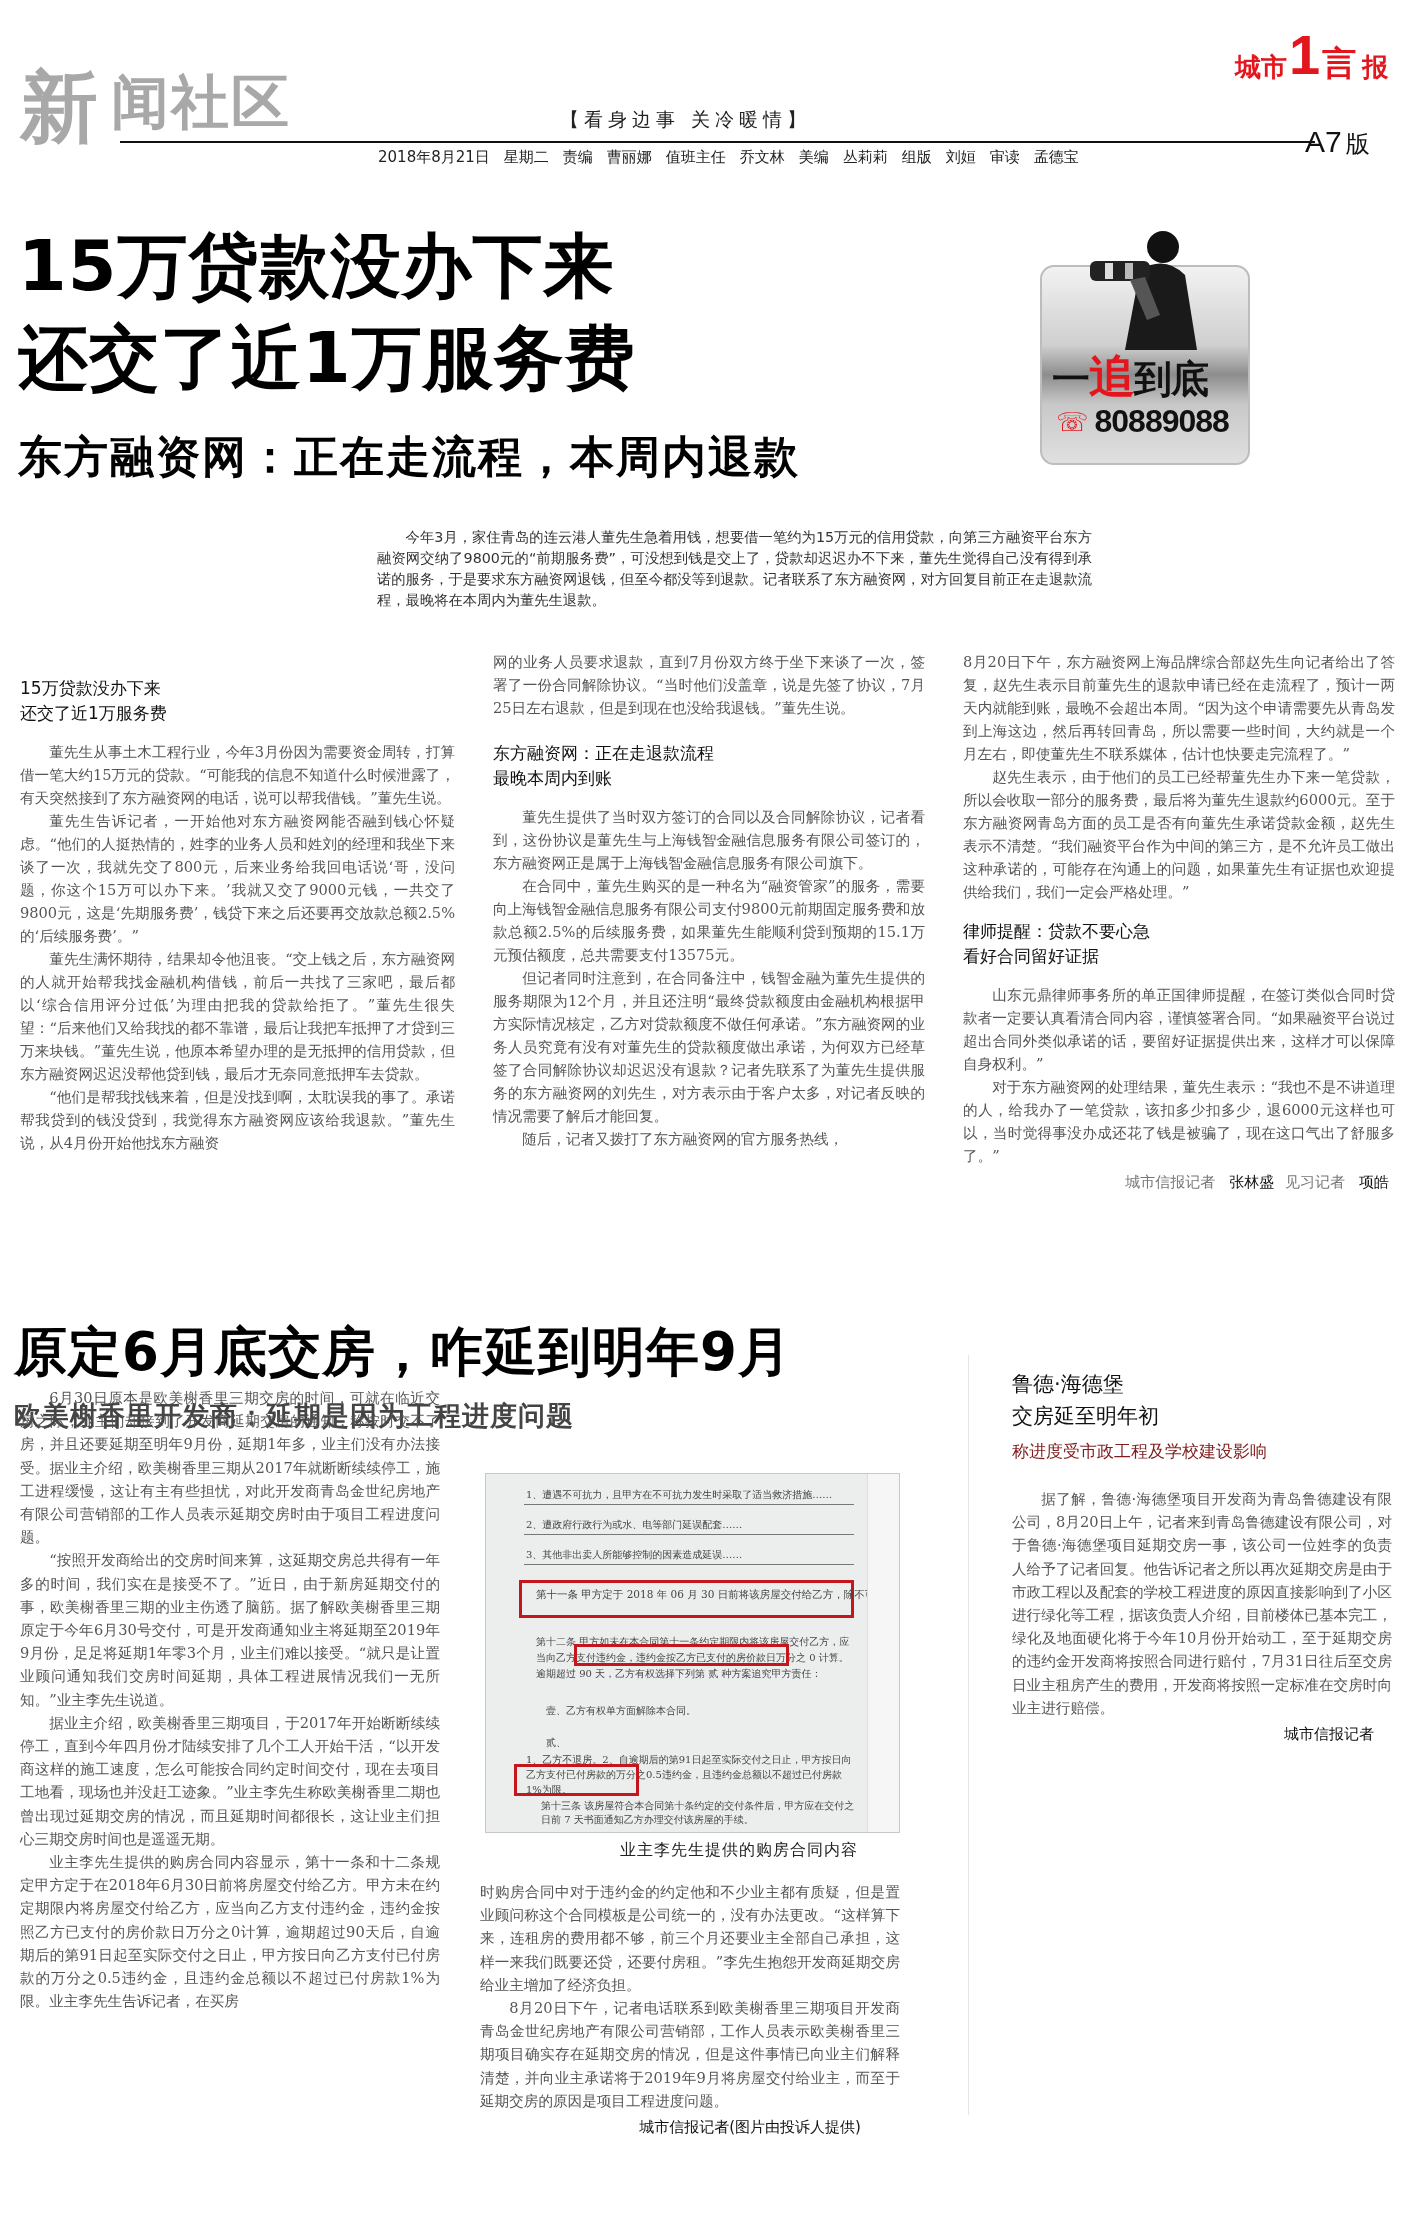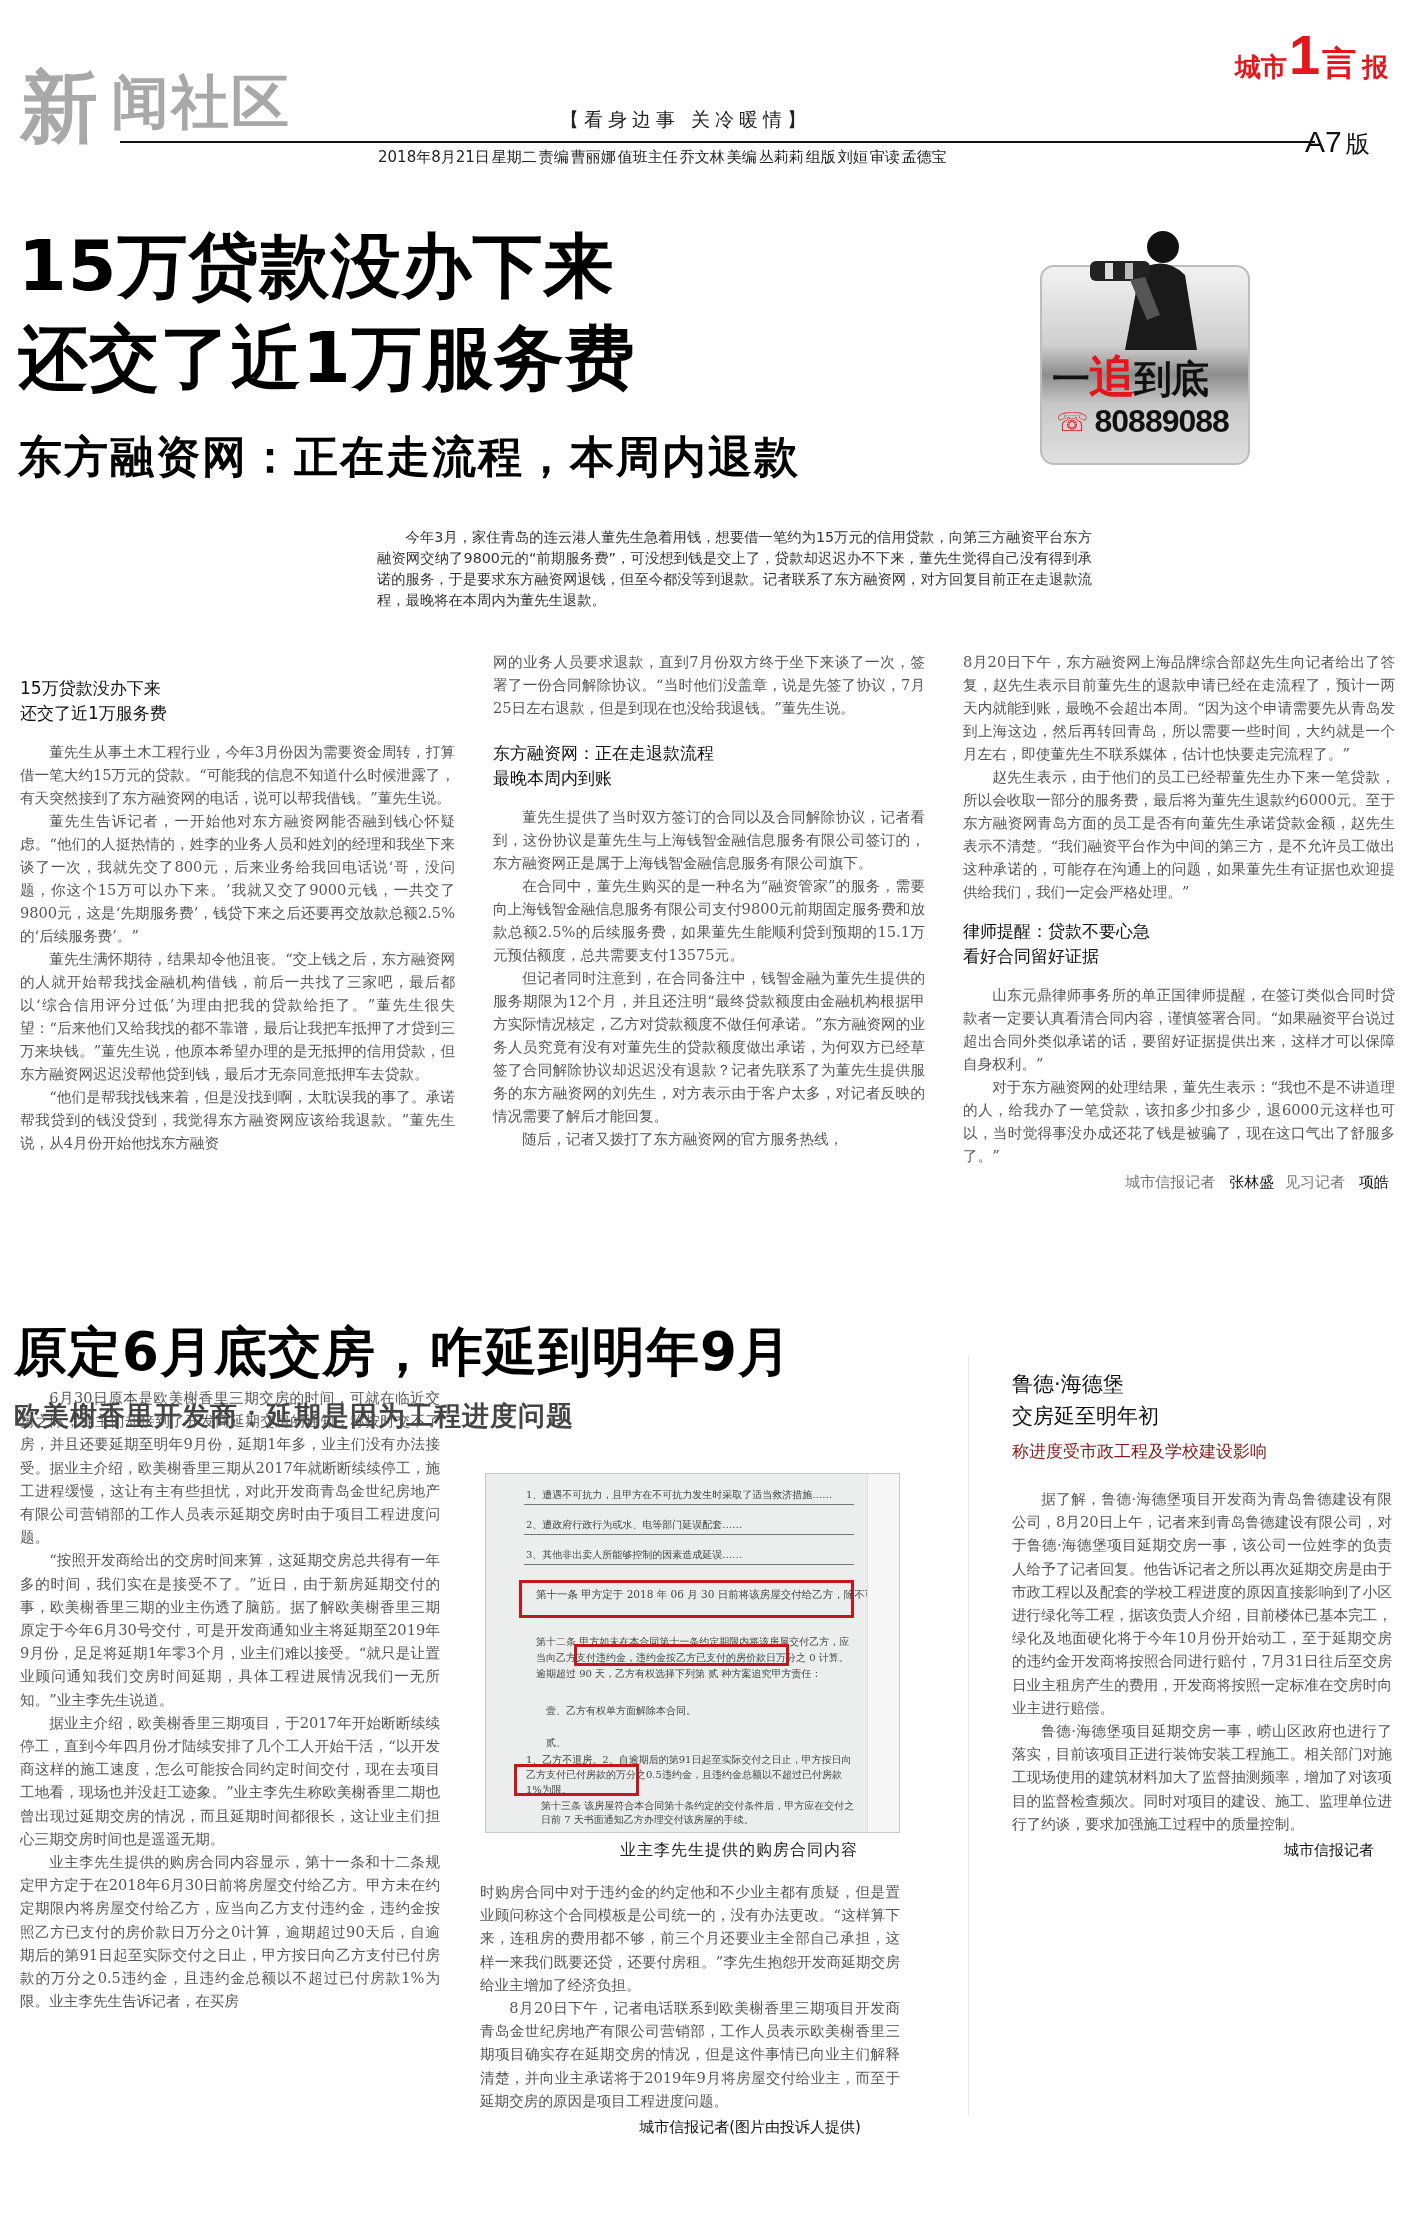--- a/index.html
+++ b/index.html
@@ -6,21 +6,21 @@
   html, body { width: 1413px; height: 2223px; background: #ffffff; overflow: hidden; }
   body { position: relative; font-family: "DejaVu Sans", sans-serif; color: #1a1a1a; }
 
   
   .masthead { position: absolute; left: 0; top: 0; width: 1413px; height: 175px; }
   .section-logo { position: absolute; left: 20px; top: 68px; display: flex; align-items: flex-end; }
   .section-logo .big { font-size: 78px; font-weight: bold; color: #a8a8a8; line-height: 1; letter-spacing: -2px; }
   .section-logo .rest { font-size: 58px; font-weight: bold; color: #a8a8a8; line-height: 1; margin-left: 15px; margin-bottom: 14px; letter-spacing: 2px; font-family: Liberation Serif, serif; }
   .slogan { position: absolute; left: 560px; top: 107px; font-size: 19px; letter-spacing: 5px; color: #222; font-family: "DejaVu Sans", sans-serif; }
   .mast-rule { position: absolute; left: 120px; top: 141px; width: 1195px; height: 2px; background: #111; }
-  .credits { position: absolute; left: 378px; top: 148px; font-size: 15px; color: #222; display: flex; gap: 2px; white-space: nowrap; }
+  .credits { position: absolute; left: 378px; top: 148px; font-size: 15px; color: #222; display: flex; gap: 14px; white-space: nowrap; }
   .brand { position: absolute; left: 1235px; top: 30px; display: flex; align-items: flex-end; }
   .brand .b-city { color: #e3161e; font-weight: bold; font-size: 26px; line-height: 1; text-align: right; }
   .brand .b-one { color: #e3161e; font-weight: bold; font-size: 56px; line-height: 0.9; margin: 0 2px; font-family: "Liberation Sans", sans-serif; }
   .brand .b-bao { color: #e3161e; font-weight: bold; font-size: 26px; line-height: 1; }
   .page-no { position: absolute; left: 1305px; top: 125px; font-size: 30px; color: #111; font-family: "Liberation Sans", sans-serif; display: flex; align-items: baseline; gap: 4px; }
   .page-no .ban { font-size: 24px; }
 
   
   .headline1 { position: absolute; left: 18px; top: 220px; font-size: 70px; font-weight: bold; line-height: 92px; color: #000; letter-spacing: 1px; font-family: "DejaVu Sans", sans-serif; }
   .subhead1 { position: absolute; left: 18px; top: 428px; font-size: 44px; color: #000000; font-family: "DejaVu Serif", serif; letter-spacing: 2px; }
@@ -211,15 +211,14 @@
 <div class="vrule"></div>
 
 <div class="sidebar-title">
   <div>鲁德·海德堡</div>
   <div>交房延至明年初</div>
 </div>
 <div class="sidebar-sub">称进度受市政工程及学校建设影响</div>
 
 <div class="col a2c3">
   <p>据了解，鲁德·海德堡项目开发商为青岛鲁德建设有限公司，8月20日上午，记者来到青岛鲁德建设有限公司，对于鲁德·海德堡项目延期交房一事，该公司一位姓李的负责人给予了记者回复。他告诉记者之所以再次延期交房是由于市政工程以及配套的学校工程进度的原因直接影响到了小区进行绿化等工程，据该负责人介绍，目前楼体已基本完工，绿化及地面硬化将于今年10月份开始动工，至于延期交房的违约金开发商将按照合同进行赔付，7月31日往后至交房日业主租房产生的费用，开发商将按照一定标准在交房时向业主进行赔偿。</p>
-  <p>鲁德·海德堡项目延期交房一事，崂山区政府也进行了落实，目前该项目正进行装饰安装工程施工。相关部门对施工现场使用的建筑材料加大了监督抽测频率，增加了对该项目的监督检查频次。同时对项目的建设、施工、监理单位进行了约谈，要求加强施工过程中的质量控制。</p>
   <div class="byline" style="color:#111;padding-right:18px">城市信报记者</div>
 </div>
 
 </body></html>

